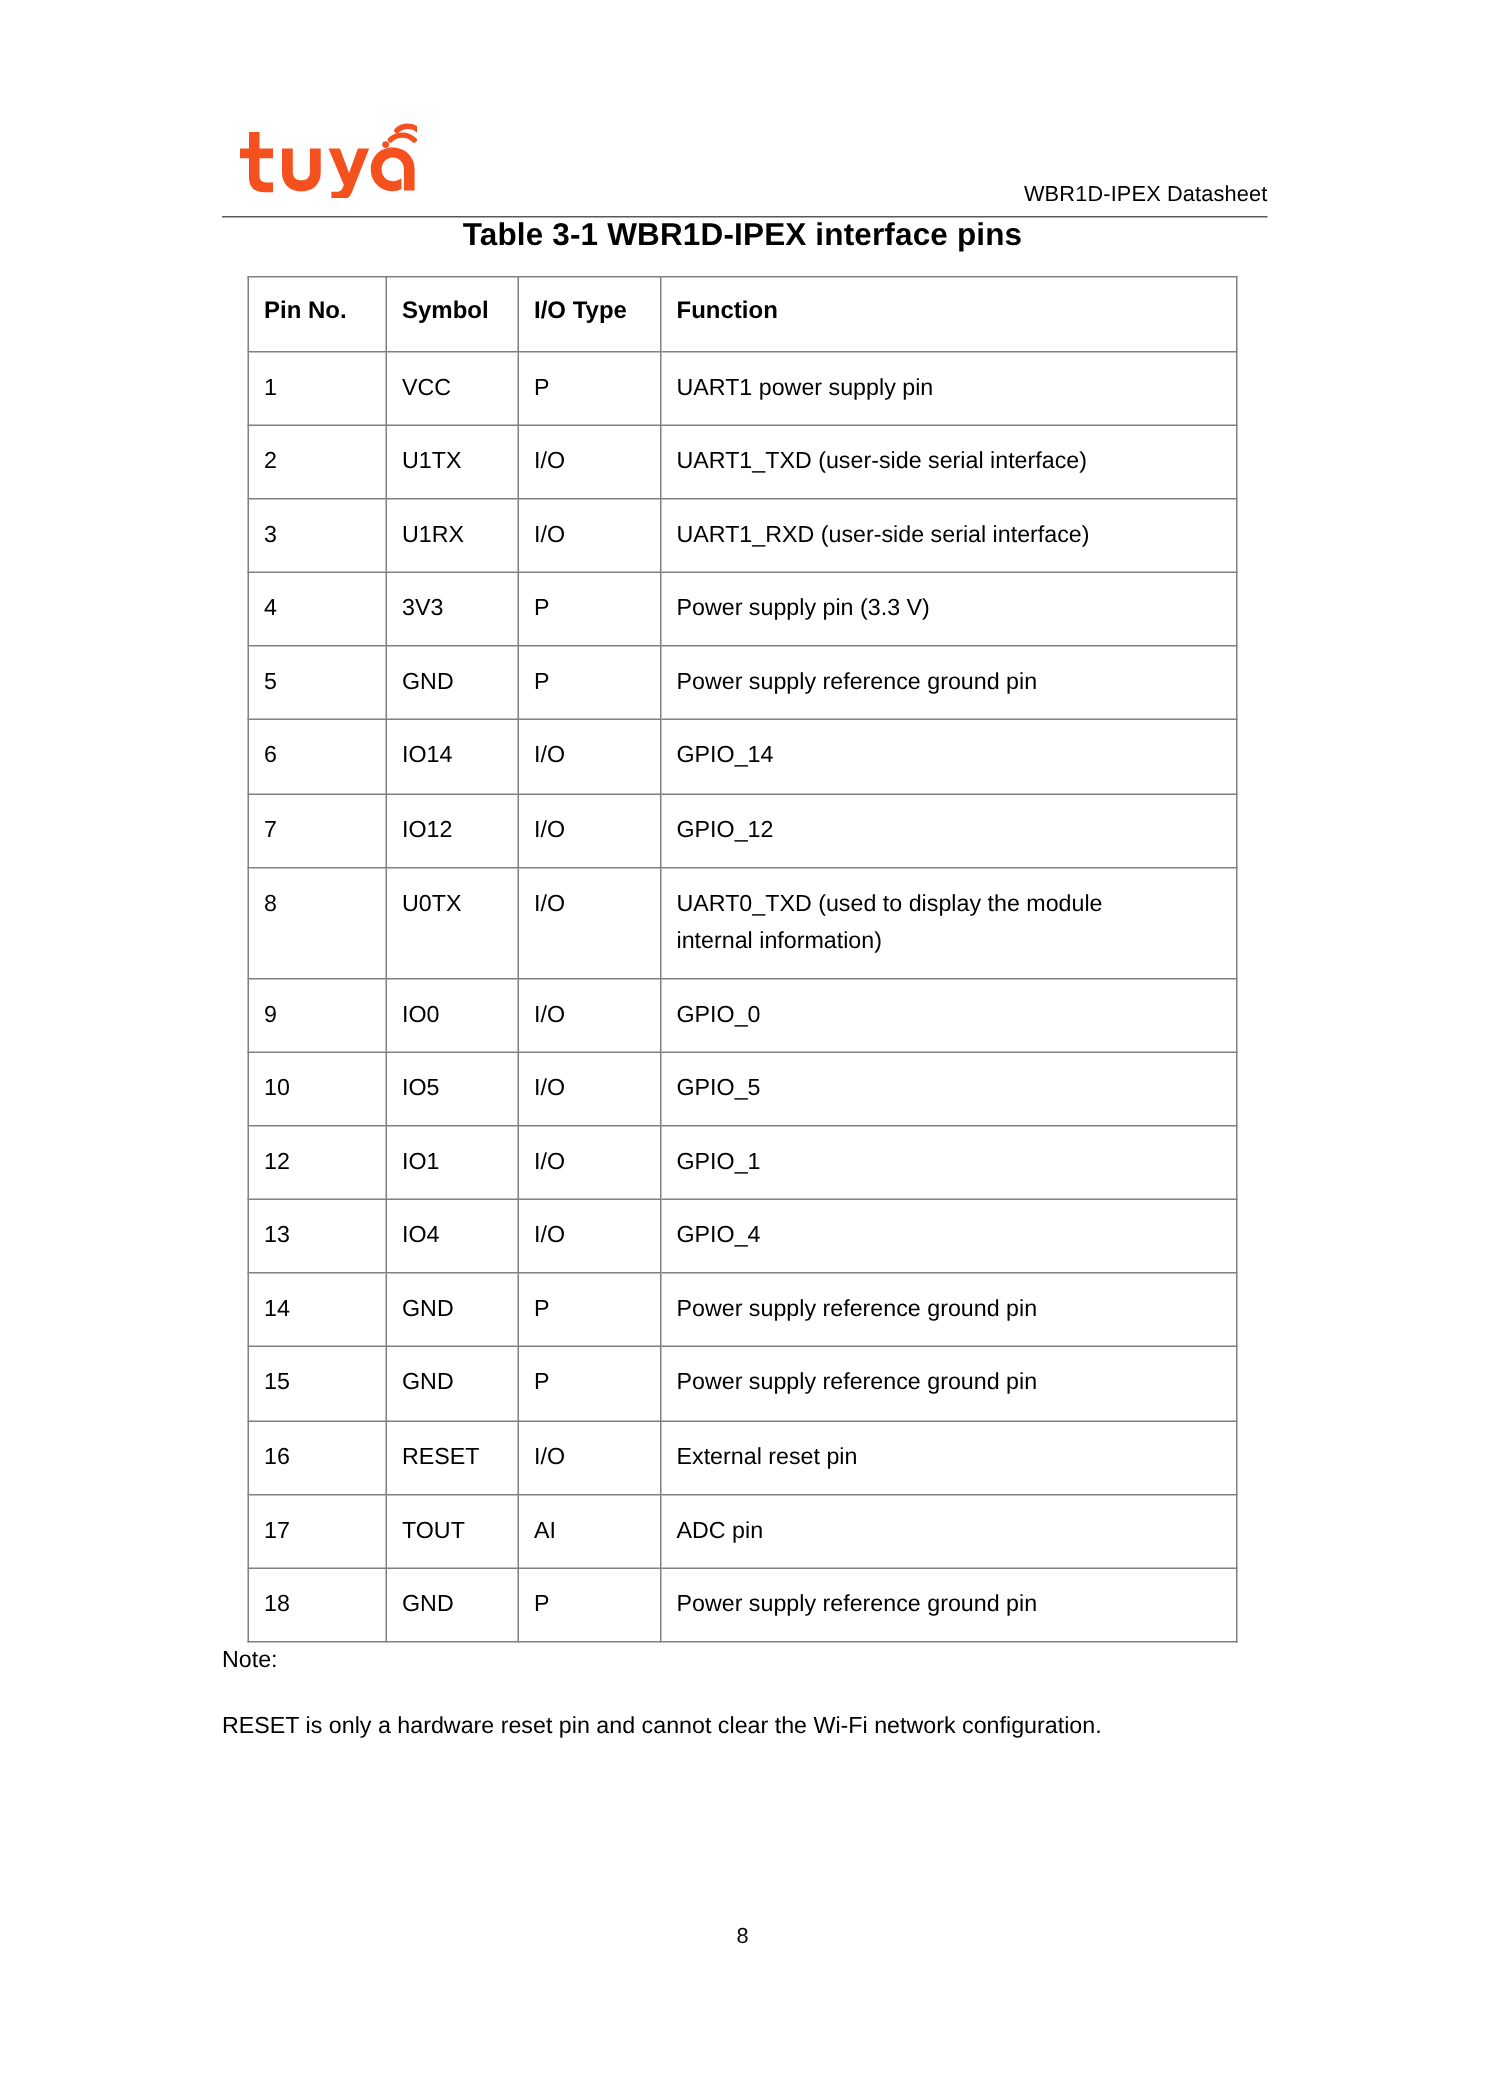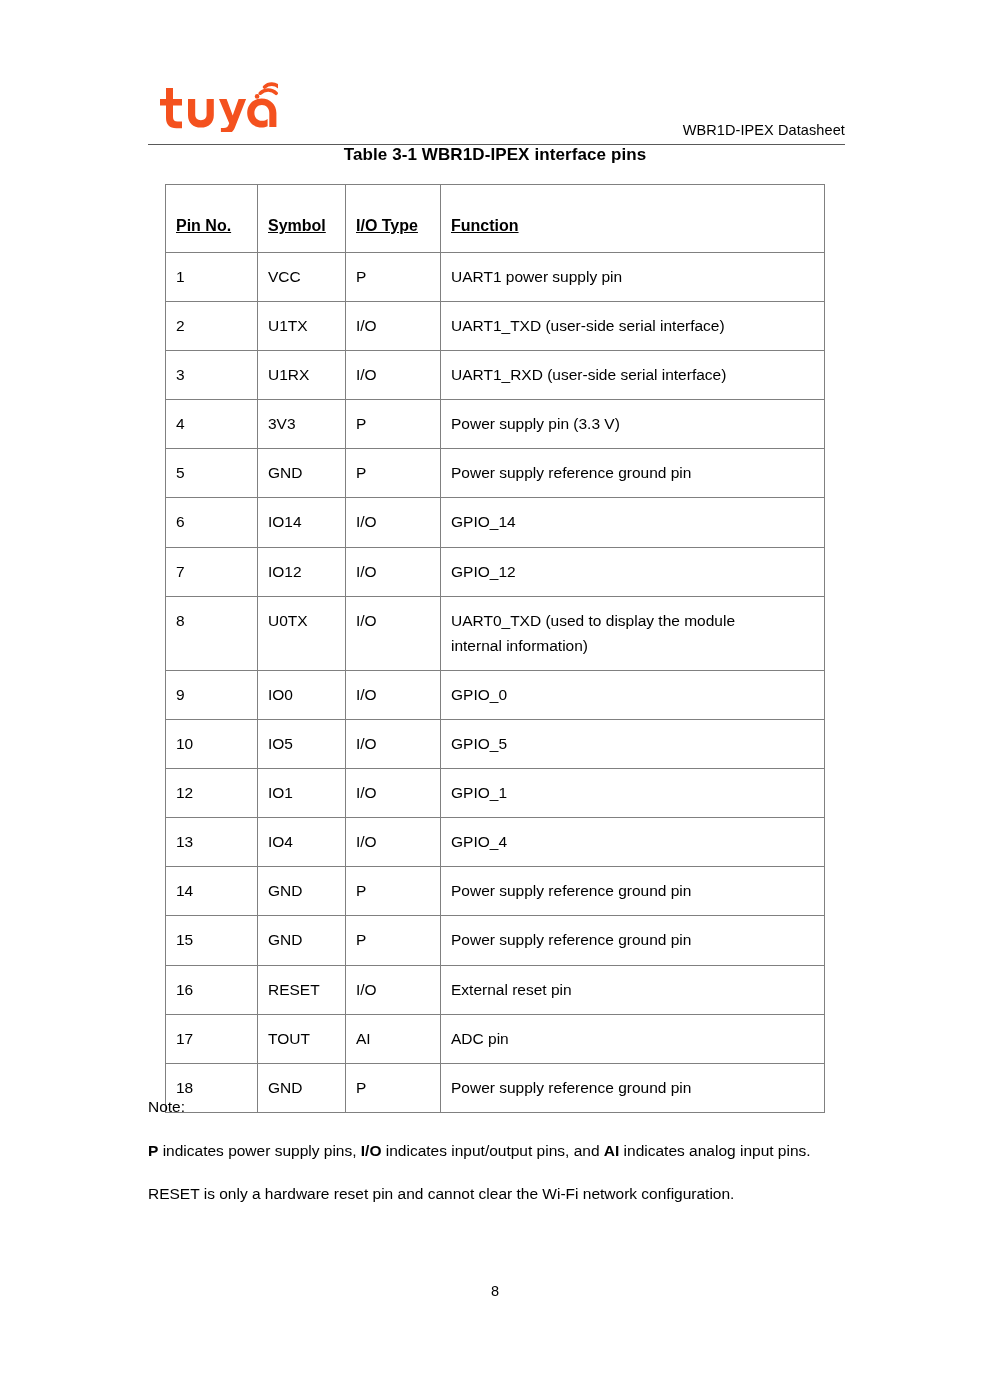--- a/index.html
+++ b/index.html
@@ -42,21 +42,21 @@
     white-space: nowrap;
   }
 
   
   .table-caption {
     position: absolute;
     left: 0;
     top: 145px;
     width: 990px;
     text-align: center;
-    font-size: 17px;
+    font-size: 21px;
     font-weight: bold;
     letter-spacing: 0.1px;
   }
 
   
   .pin-table {
     position: absolute;
     left: 165px;
     top: 184px;
     width: 659px;
@@ -74,23 +74,22 @@
     border: 1px solid #808080;
     vertical-align: top;
     padding: 11px 10px 12px 10px;
     line-height: 1.62;
     font-weight: normal;
     text-align: left;
   }
   .pin-table thead th {
     font-weight: bold;
     font-size: 16px;
-    padding-top: 28px;
+    padding-top: 10px;
     padding-bottom: 13px;
-    text-decoration: underline;
   }
   .pin-table thead th.th-func {
     text-align: left;
   }
   
   .pin-table th:nth-child(3),
   .pin-table td:nth-child(3) {
     border-left: 1.8px solid #1a1a1a;
   }
   .pin-table,
@@ -305,19 +304,16 @@
         <td>P</td>
         <td>
           <span class="cell-sub">Power supply reference ground pin</span>
         </td>
       </tr>
     </tbody>
 </table>
 
 <div class="notes">
   <p>Note:</p>
-  <p>
-    <b>P</b><span> indicates power supply pins, </span><b>I/O</b><span> indicates input/output pins, and </span><b>AI</b><span> indicates analog input pins.</span>
-  </p>
   <p>RESET is only a hardware reset pin and cannot clear the Wi-Fi network configuration.</p>
 </div>
 
 <div class="page-number">8</div>
 
 </body></html>

